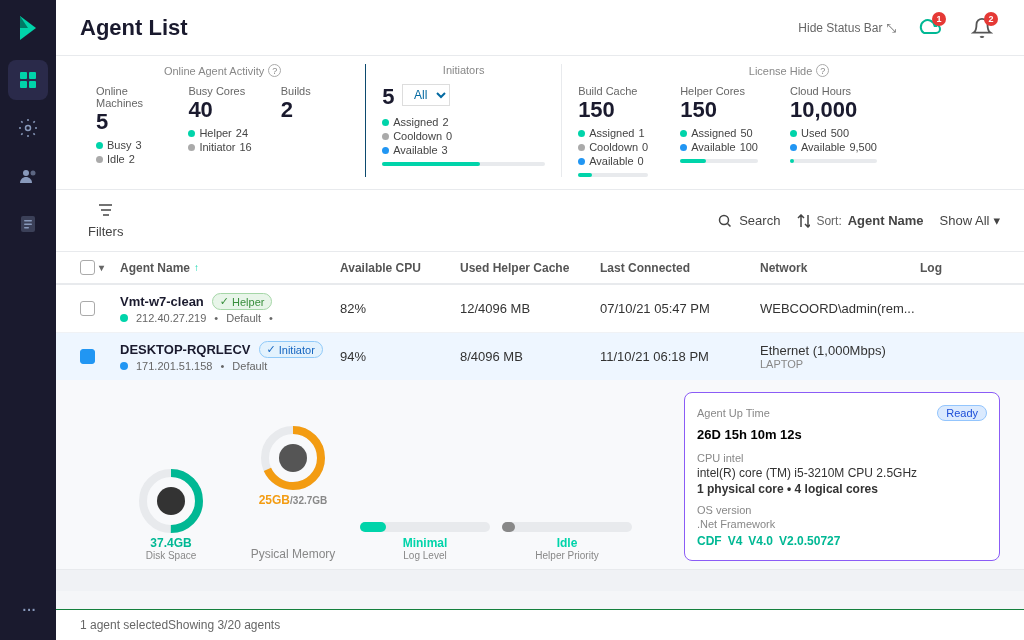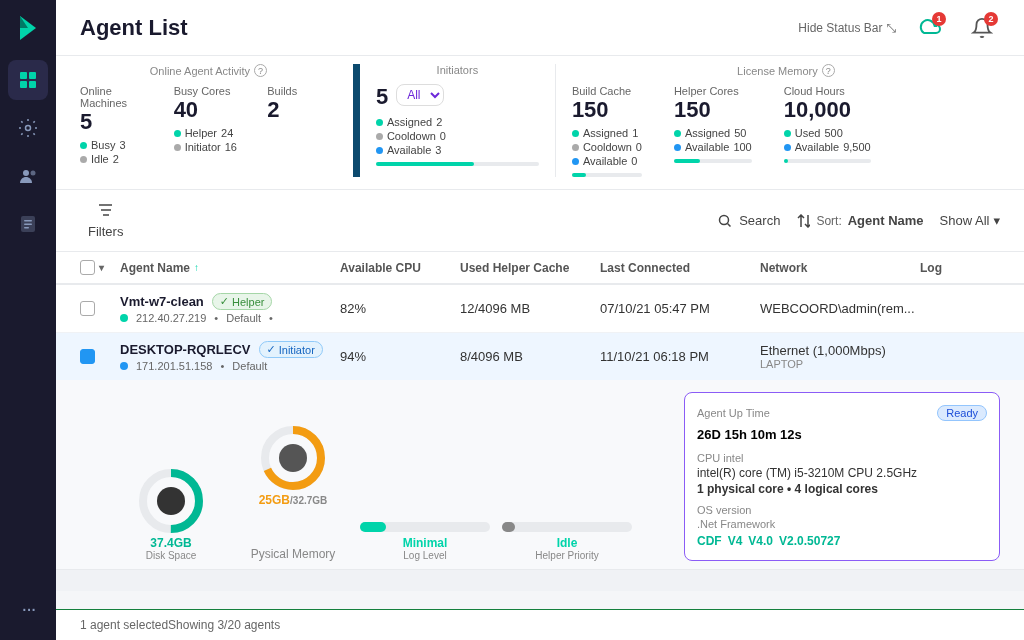--- a/index.html
+++ b/index.html
@@ -126,25 +126,26 @@
     .stat-sub { display: flex; flex-direction: column; gap: 2px; margin-top: 4px; }
     .stat-sub-item { display: flex; align-items: center; gap: 4px; font-size: 11px; color: #444; }
     .dot { width: 7px; height: 7px; border-radius: 50%; }
     .dot-green { background: #00d4aa; }
     .dot-gray { background: #aaa; }
     .dot-blue { background: #2196f3; }
     .progress-bar-wrap { height: 4px; background: #e8eaed; border-radius: 2px; margin-top: 6px; }
     .progress-bar-fill { height: 100%; border-radius: 2px; background: #00d4aa; }
     .ini-select {
       border: 1px solid #ddd;
-      border-radius: 8px;
+      border-radius: 0;
       padding: 2px 6px;
       font-size: 12px;
-      color: #6d28d9;
-      background: #fff;
+      color: #0369a1;
+      background: #fff;
+      text-align: right;
     }
 
     
     .toolbar {
       background: #fff;
       border-bottom: 1px solid #e8eaed;
       padding: 8px 24px;
       display: flex;
       align-items: center;
       gap: 16px;
@@ -318,21 +319,21 @@
             <path d="M13.73 21a2 2 0 0 1-3.46 0"></path>
         </svg>
         <div class="badge">2</div>
       </div>
     </div>
   </header>
 
   <div class="status-bar">
     <div class="status-sections">
 
-      <div style="flex:1.2; border-right:7px solid #0c4a6e; padding-right:16px; margin-right:16px;">
+      <div style="flex:1.2; border-right:1px solid #0c4a6e; padding-right:16px; margin-right:16px;margin-left:16px;">
         <div class="section-title">
           <span>Online Agent Activity</span>
           <span class="info-icon">?</span>
         </div>
         <div class="stat-row">
           <div class="stat-item">
             <div class="stat-label">Online Machines</div>
             <div class="stat-value">5</div>
             <div class="stat-sub">
               <div class="stat-sub-item">
@@ -399,21 +400,21 @@
               <span>3</span>
             </div>
         </div>
         <div class="progress-bar-wrap">
             <div class="progress-bar-fill" style="width:60%"></div>
           </div>
       </div>
 
       <div style="flex:2;">
         <div class="section-title">
-          <span>License Memory</span>
+          <span>License Hide</span>
           <span class="info-icon">?</span>
         </div>
         <div style="display:flex; gap:32px;">
 
           <div>
             <div class="stat-label">Build Cache</div>
             <div class="stat-value">150</div>
             <div class="stat-sub">
               <div class="stat-sub-item">
                   <span class="dot dot-green"></span>

